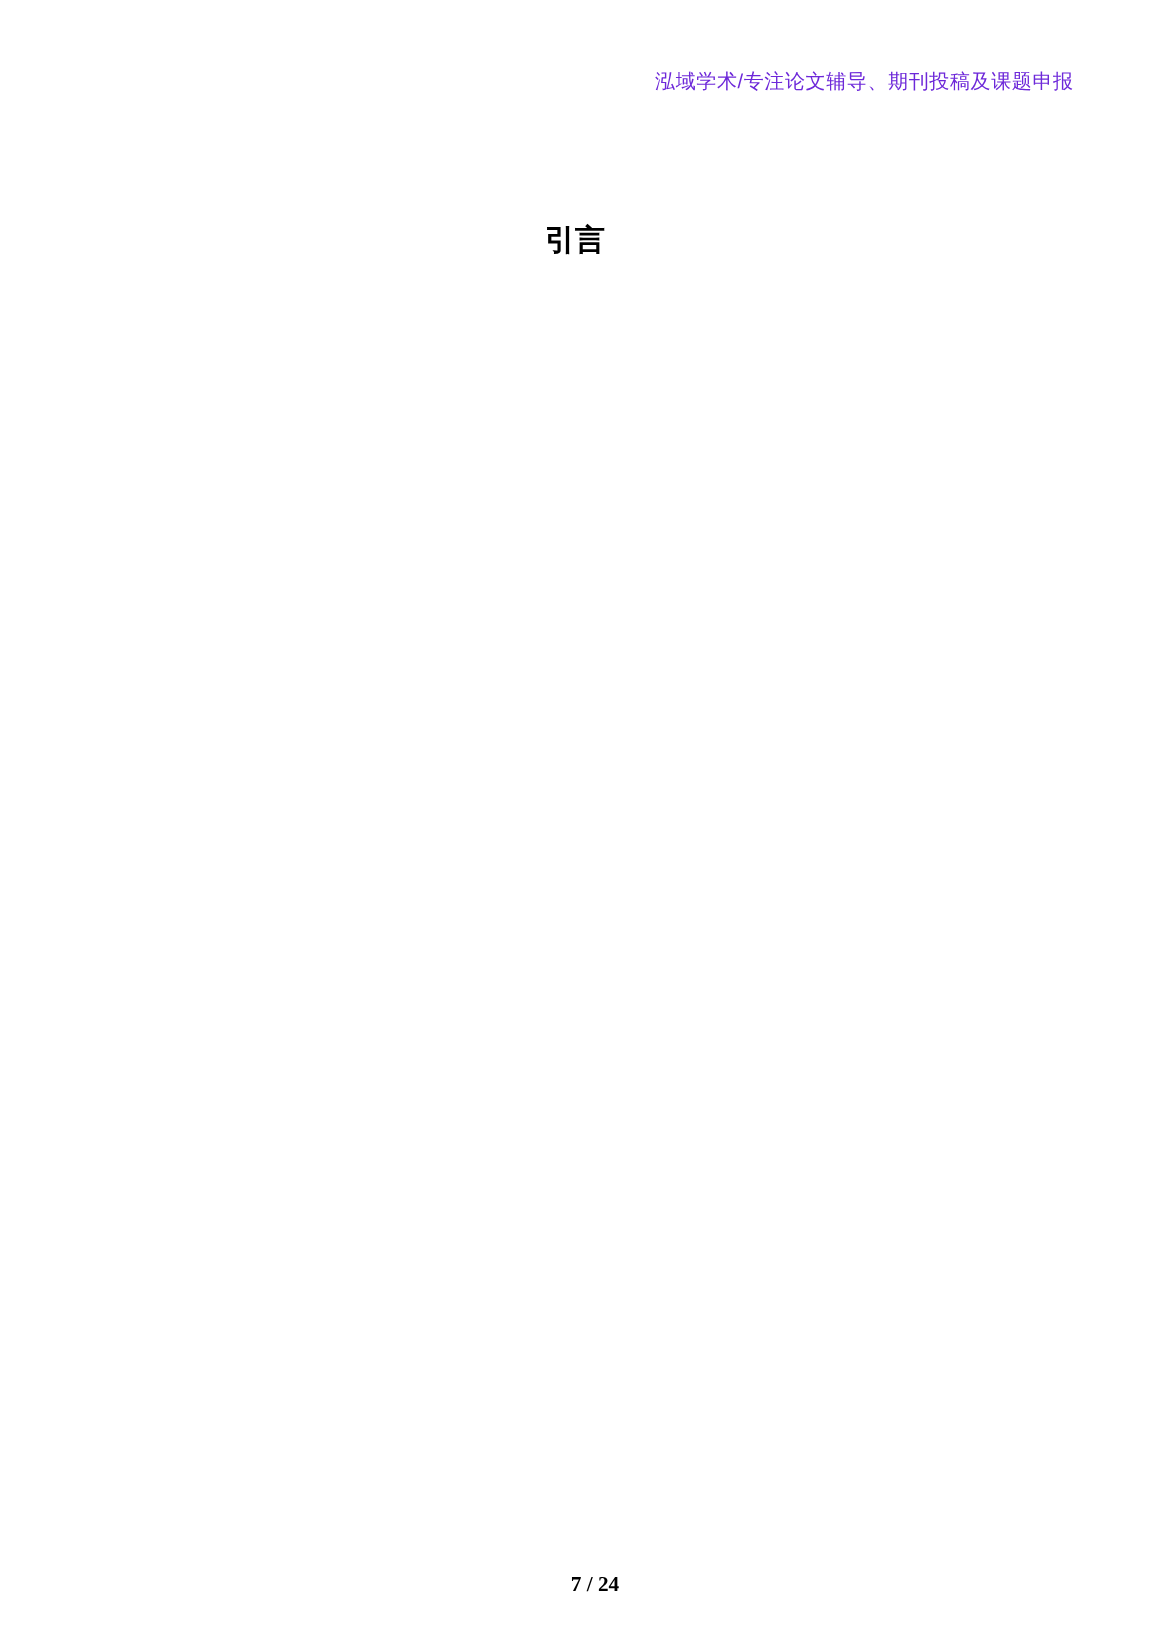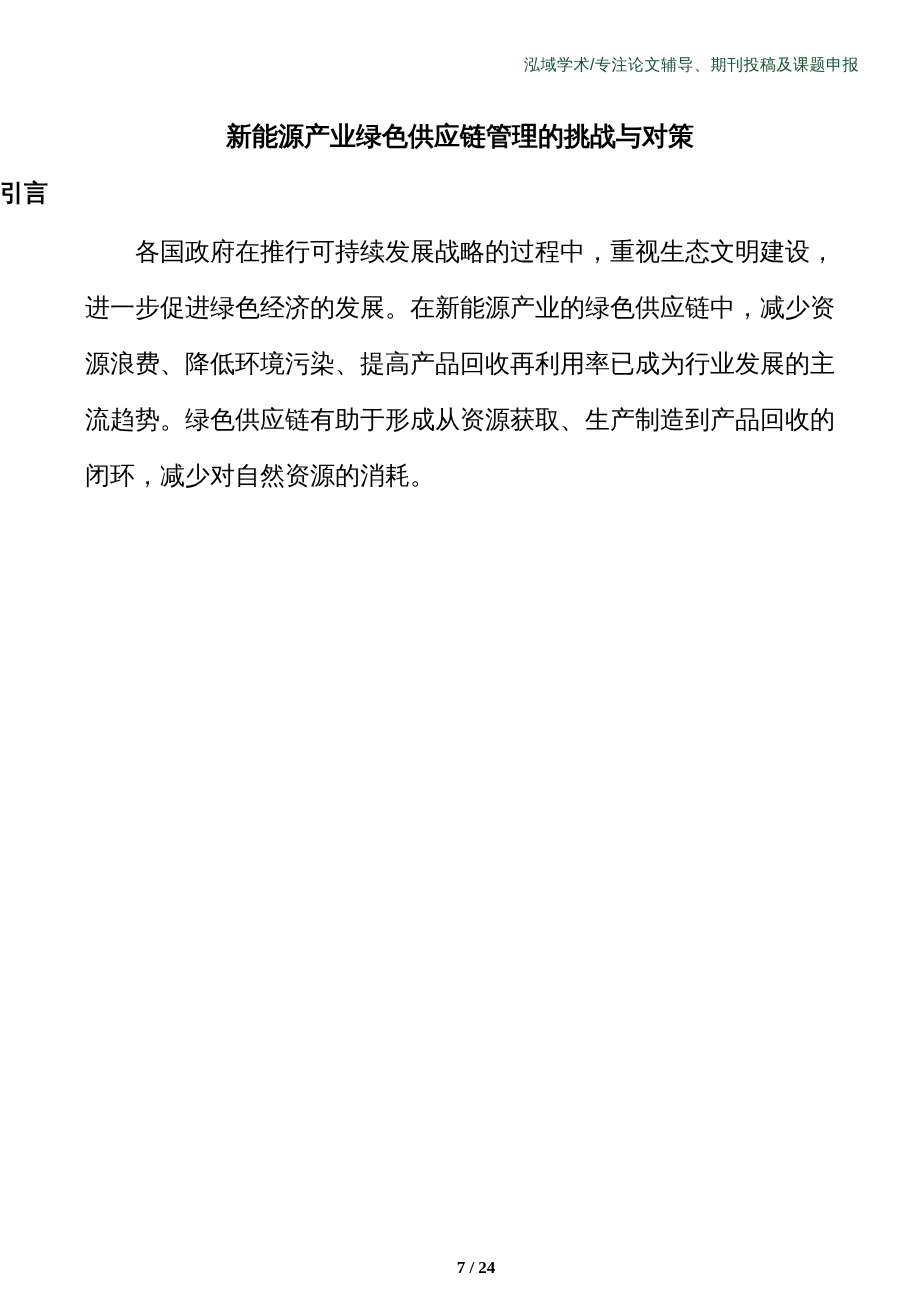--- a/index.html
+++ b/index.html
@@ -18,21 +18,21 @@
   }
   .header {
     position: absolute;
     top: 55px;
     left: 0;
     right: 61px;
     text-align: right;
     font-family: "Liberation Sans", sans-serif;
     font-size: 16px;
     font-weight: 400;
-    color: #14532d;
+    color: #6d28d9;
     letter-spacing: 0.5px;
     white-space: nowrap;
   }
   .doc-title {
     position: absolute;
     top: 118px;
     left: 0;
     width: 920px;
     margin: 0;
     text-align: center;
@@ -41,20 +41,21 @@
     font-weight: 700;
     line-height: 36px;
     color: #000000;
   }
   .section-heading {
     position: absolute;
     top: 176px;
     left: 0;
     width: 920px;
     margin: 0;
+    text-align: center;
     font-family: "Liberation Sans", sans-serif;
     font-size: 24px;
     font-weight: 700;
     line-height: 34px;
     color: #000000;
   }
   .content {
     position: absolute;
     top: 224px;
     left: 85px;
@@ -87,25 +88,23 @@
 </style>
 </head>
 <body>
 
 <div class="page">
 
   <div class="header">
     <span>泓域学术/专注论文辅导、期刊投稿及课题申报</span>
   </div>
 
-  <h1 class="doc-title">新能源产业绿色供应链管理的挑战与对策</h1>
 
   <h2 class="section-heading">引言</h2>
 
   <div class="content">
-    <p>各国政府在推行可持续发展战略的过程中，重视生态文明建设，进一步促进绿色经济的发展。在新能源产业的绿色供应链中，减少资源浪费、降低环境污染、提高产品回收再利用率已成为行业发展的主流趋势。绿色供应链有助于形成从资源获取、生产制造到产品回收的闭环，减少对自然资源的消耗。</p>
   </div>
 
   <div class="footer">
     <span>7 / 24</span>
   </div>
 
 </div>
 
 </body></html>

